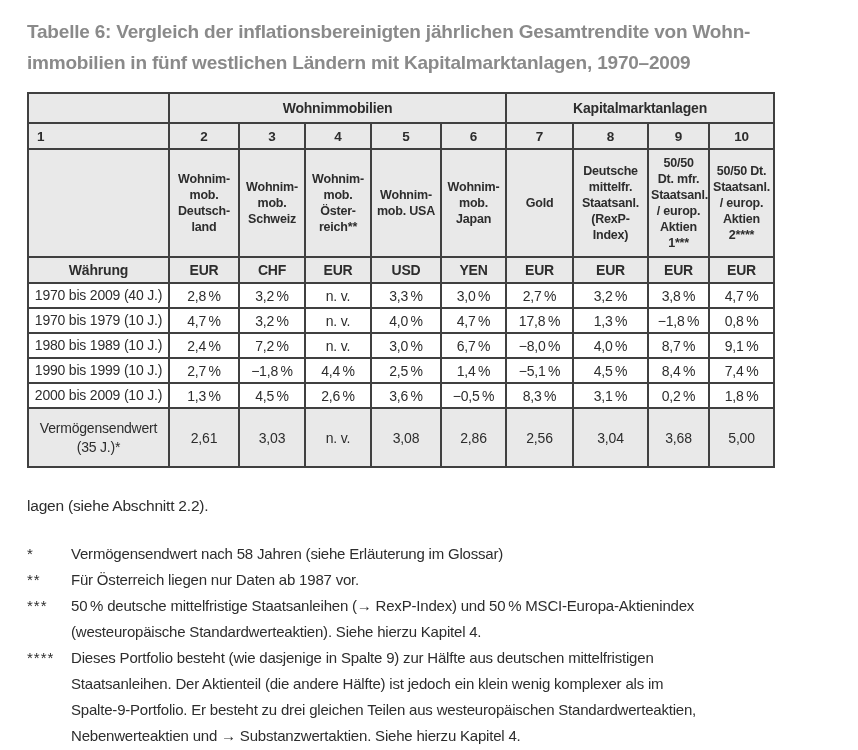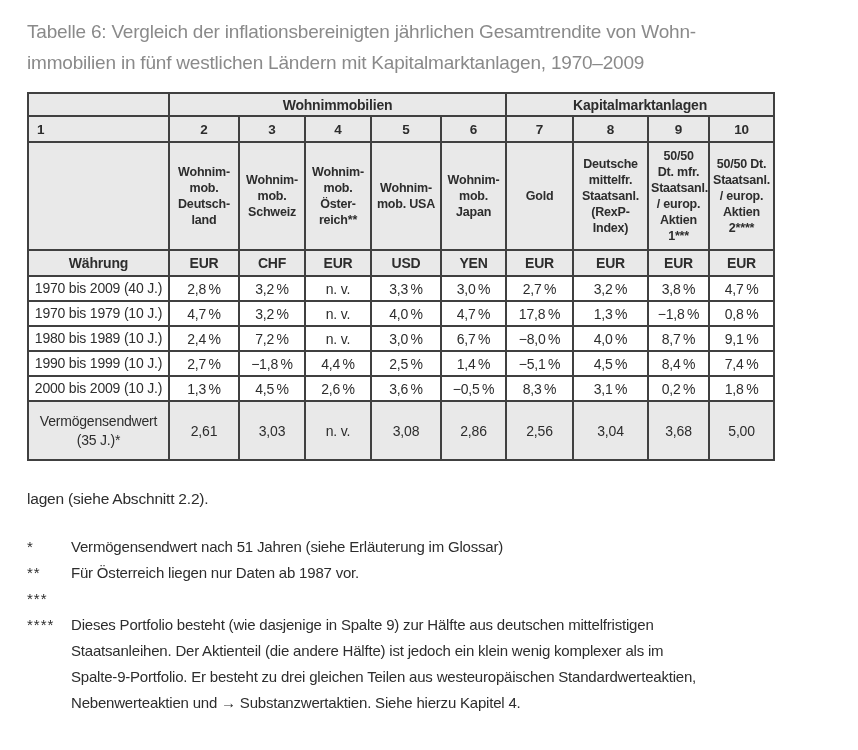--- a/index.html
+++ b/index.html
@@ -14,41 +14,41 @@
   html, body { background: var(--page-bg); }
   body {
     width: 858px; height: 750px; overflow: hidden;
     font-family: "Liberation Sans", "DejaVu Sans", sans-serif;
     color: var(--text);
   }
   .page { padding: 16px 24px 0 27px; }
 
   .doc-title {
     color: var(--title);
-    font-weight: normal;
+    font-weight: bold;
     font-size: 19px;
     line-height: 31px;
     letter-spacing: -0.2px;
     margin-bottom: 14px;
   }
 
   table.returns {
     border-collapse: collapse;
     table-layout: fixed;
     width: 746px;
     letter-spacing: -0.2px;
   }
   table.returns th, table.returns td {
     border: 2px solid var(--table-border);
     vertical-align: middle;
     text-align: center;
     padding: 1px 2px;
     color: var(--text);
   }
-  tr.group-row { height: 23px; }
+  tr.group-row { height: 30px; }
   tr.group-row th { background: var(--table-header-bg); font-size: 14px; }
   th.ghead { text-align: left; padding-left: 8px; }
   tr.num-row { height: 26px; }
   tr.num-row th { background: var(--table-header-bg); font-size: 13.5px; font-weight: bold; }
   tr.num-row th.first { text-align: left; padding-left: 8px; }
   tr.names-row { height: 108px; }
   tr.names-row th {
     background: var(--table-header-bg);
     font-size: 12.5px; line-height: 16px; font-weight: bold;
     white-space: pre-line;
@@ -250,32 +250,34 @@
   </table>
 
   <div class="note-paragraph">
     <div>lagen (siehe Abschnitt 2.2).</div>
   </div>
 
   <div class="footnotes" id="footnotes">
       <div class="fn-item">
         <span class="fn-marker">*</span>
         <div class="fn-text">
-          <div>Vermögensendwert nach 51 Jahren (siehe Erläuterung im Glossar)</div>
+          <div>Vermögensendwert nach 58 Jahren (siehe Erläuterung im Glossar)</div>
         </div>
       </div>
       <div class="fn-item">
         <span class="fn-marker">**</span>
         <div class="fn-text">
           <div>Für Österreich liegen nur Daten ab 1987 vor.</div>
         </div>
       </div>
       <div class="fn-item">
         <span class="fn-marker">***</span>
         <div class="fn-text">
+          <div>50 % deutsche mittelfristige Staatsanleihen (→ RexP-Index) und 50 % MSCI-Europa-Aktienindex</div>
+          <div>(westeuropäische Standardwerteaktien). Siehe hierzu Kapitel 4.</div>
         </div>
       </div>
       <div class="fn-item">
         <span class="fn-marker">****</span>
         <div class="fn-text">
           <div>Dieses Portfolio besteht (wie dasjenige in Spalte 9) zur Hälfte aus deutschen mittelfristigen</div>
           <div>Staatsanleihen. Der Aktienteil (die andere Hälfte) ist jedoch ein klein wenig komplexer als im</div>
           <div>Spalte-9-Portfolio. Er besteht zu drei gleichen Teilen aus westeuropäischen Standardwerteaktien,</div>
           <div>Nebenwerteaktien und → Substanzwertaktien. Siehe hierzu Kapitel 4.</div>
         </div>

